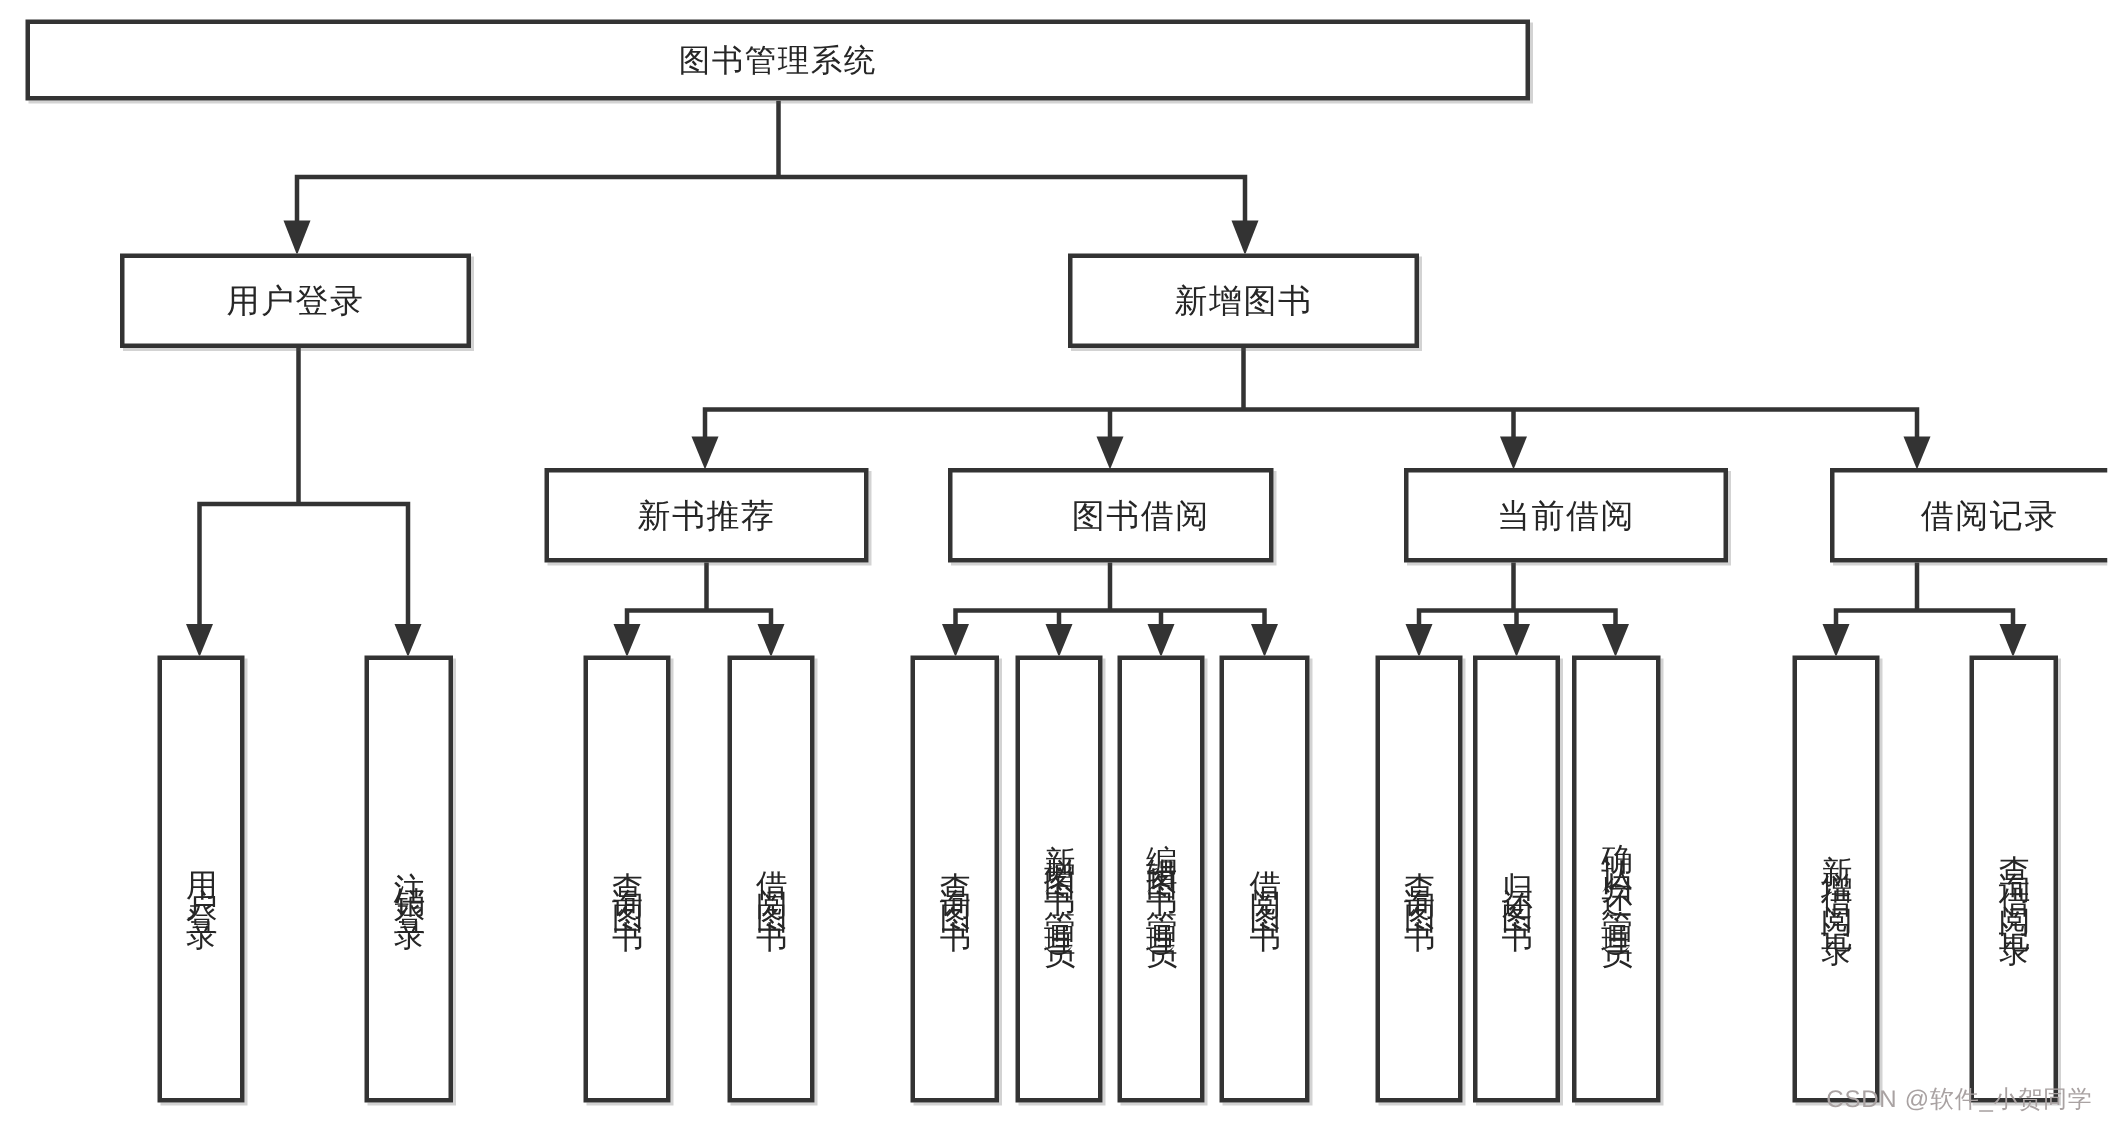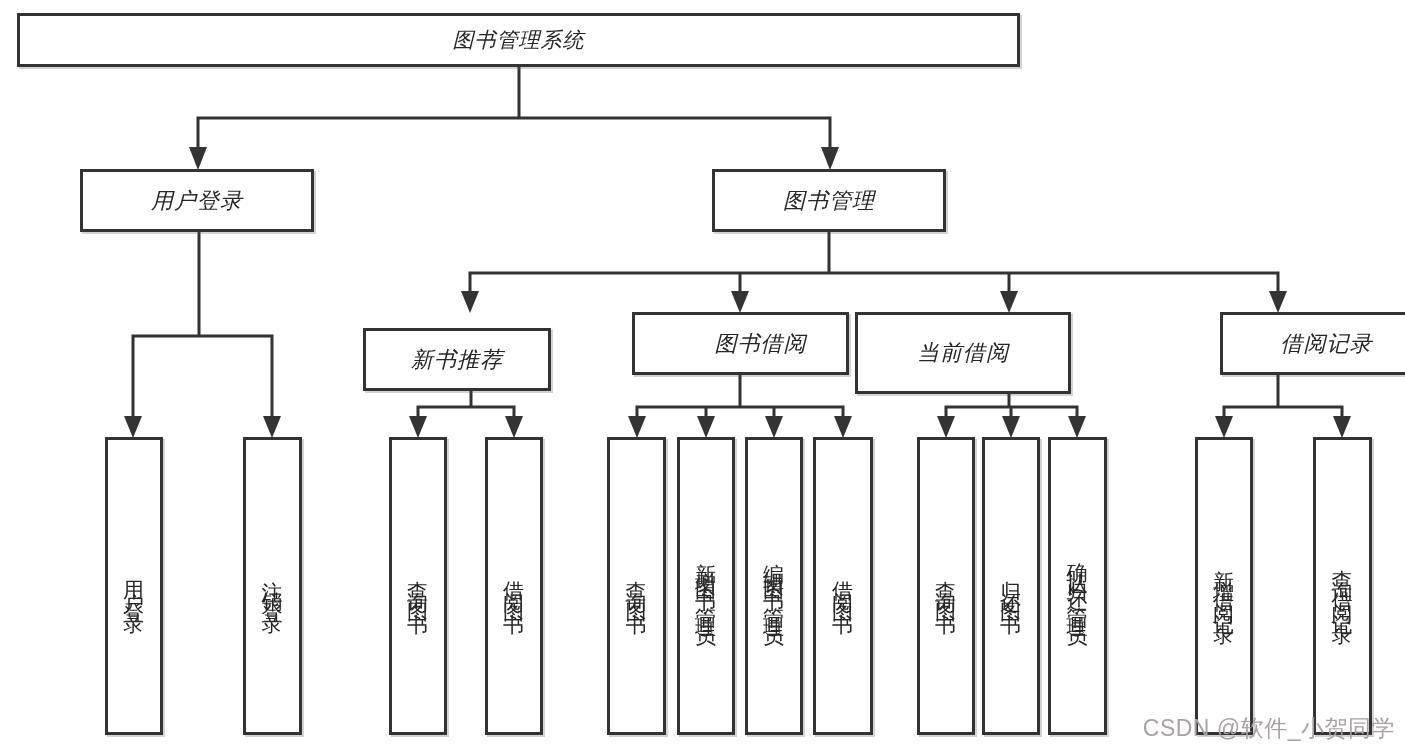--- a/index.html
+++ b/index.html
@@ -32,36 +32,35 @@
     display: flex;
     align-items: center;
     justify-content: center;
     z-index: 2;
     color: #262626;
   }
   .hlabel {
     font-size: 22px;
     letter-spacing: 1px;
     white-space: nowrap;
-    font-style: italic;
   }
   .box.top-node .hlabel { font-size: 21px; }
   .vlabel {
     writing-mode: vertical-rl;
     text-orientation: mixed;
     font-size: 21px;
     letter-spacing: 11px;
     line-height: 1;
     white-space: nowrap;
   }
   .watermark {
     position: absolute;
     right: 10px;
     bottom: 3px;
-    font-size: 23px;
+    font-size: 16px;
     color: #a9a2a2;
     letter-spacing: 0.5px;
     z-index: 3;
     white-space: nowrap;
     margin-top: 20px;
   }
 </style>
 </head>
 <body>
 
@@ -115,30 +114,30 @@
   </svg>
 
   <div class="box top-node" style="left:17px; top:13px; width:1003px; height:54px;">
     <span class="hlabel">图书管理系统</span>
   </div>
 
   <div class="box" style="left:80px; top:169px; width:234px; height:63px;">
     <span class="hlabel">用户登录</span>
   </div>
   <div class="box" style="left:712px; top:169px; width:234px; height:63px;">
-    <span class="hlabel">图书管理</span>
+    <span class="hlabel">新增图书</span>
   </div>
 
-  <div class="box" style="left:363px; top:328px; width:188px; height:63px;text-align:center;">
+  <div class="box" style="left:363px; top:312px; width:216px; height:63px;text-align:center;">
     <span class="hlabel">新书推荐</span>
   </div>
   <div class="box" style="left:632px; top:312px; width:217px; height:63px;padding-left:40px;">
     <span class="hlabel">图书借阅</span>
   </div>
-  <div class="box" style="left:855px; top:312px; width:216px; height:82px;">
+  <div class="box" style="left:936px; top:312px; width:216px; height:63px;">
     <span class="hlabel">当前借阅</span>
   </div>
   <div class="box" style="left:1172px; top:312px; width:213px; height:63px;margin-left:48px;">
     <span class="hlabel">借阅记录</span>
   </div>
 
   <div class="box" style="left:105px; top:437px; width:58px; height:298px;">
     <span class="vlabel">用户登录</span>
   </div>
   <div class="box" style="left:243px; top:437px; width:59px; height:298px;">

